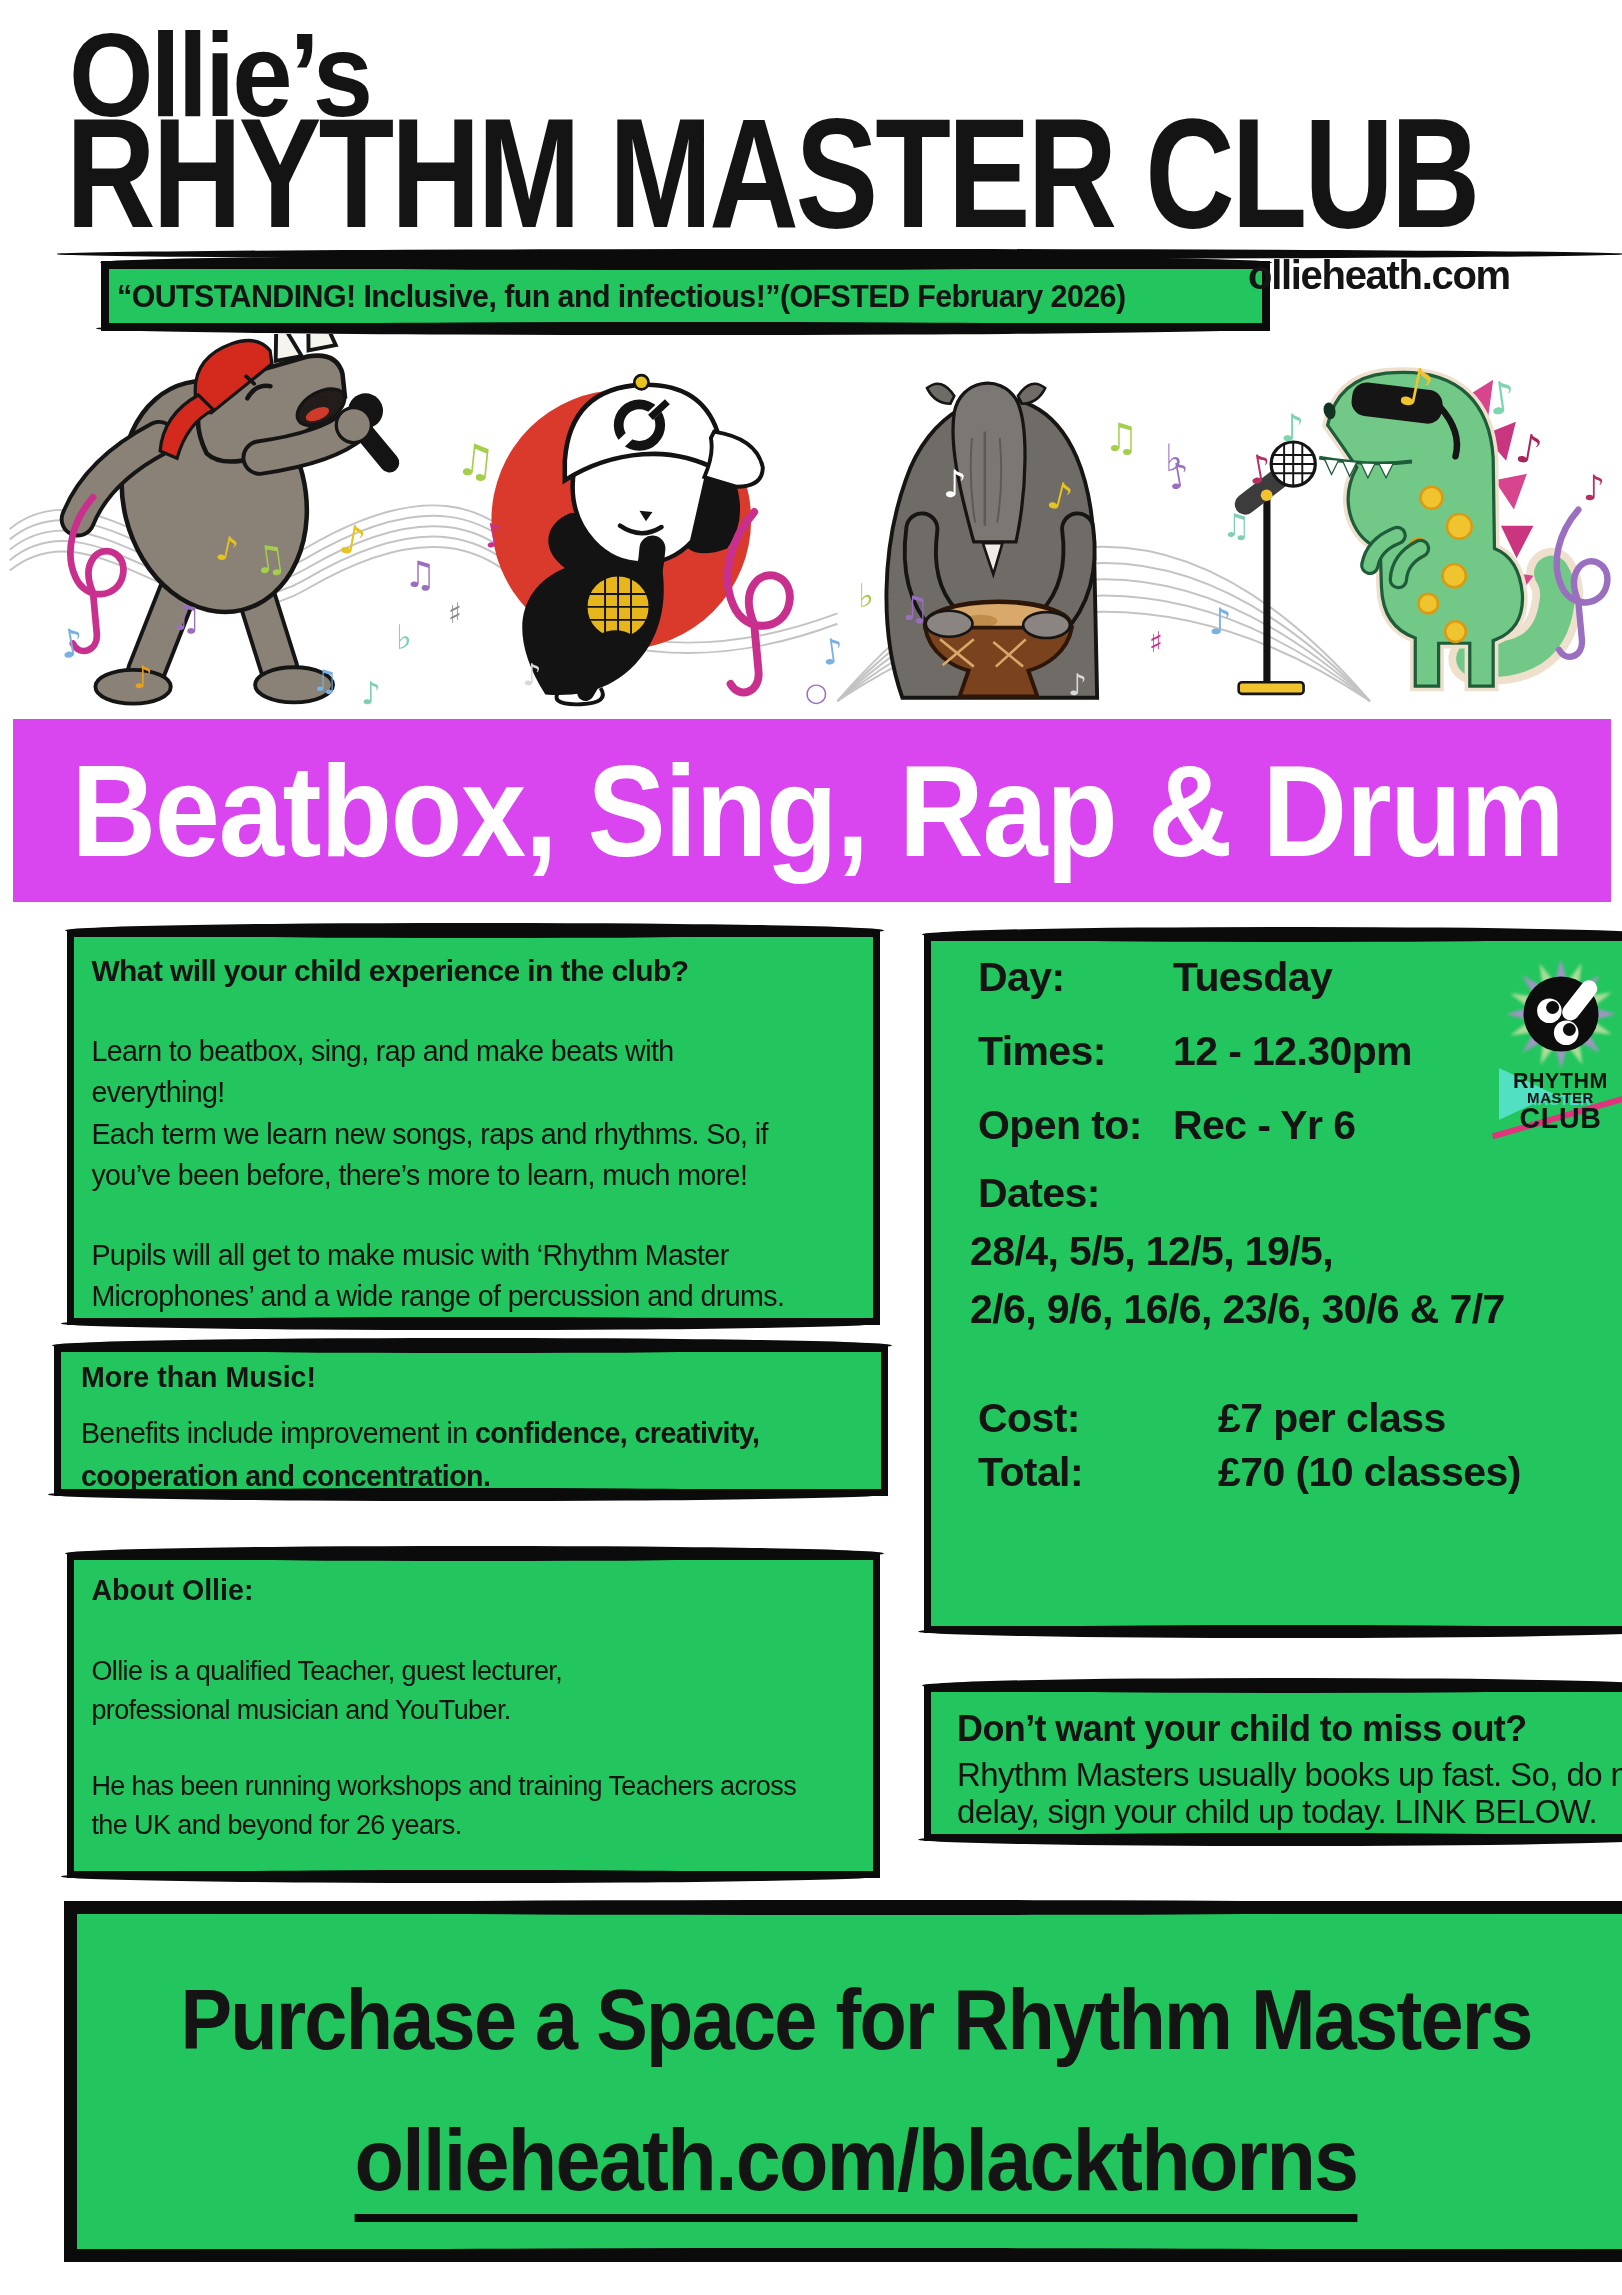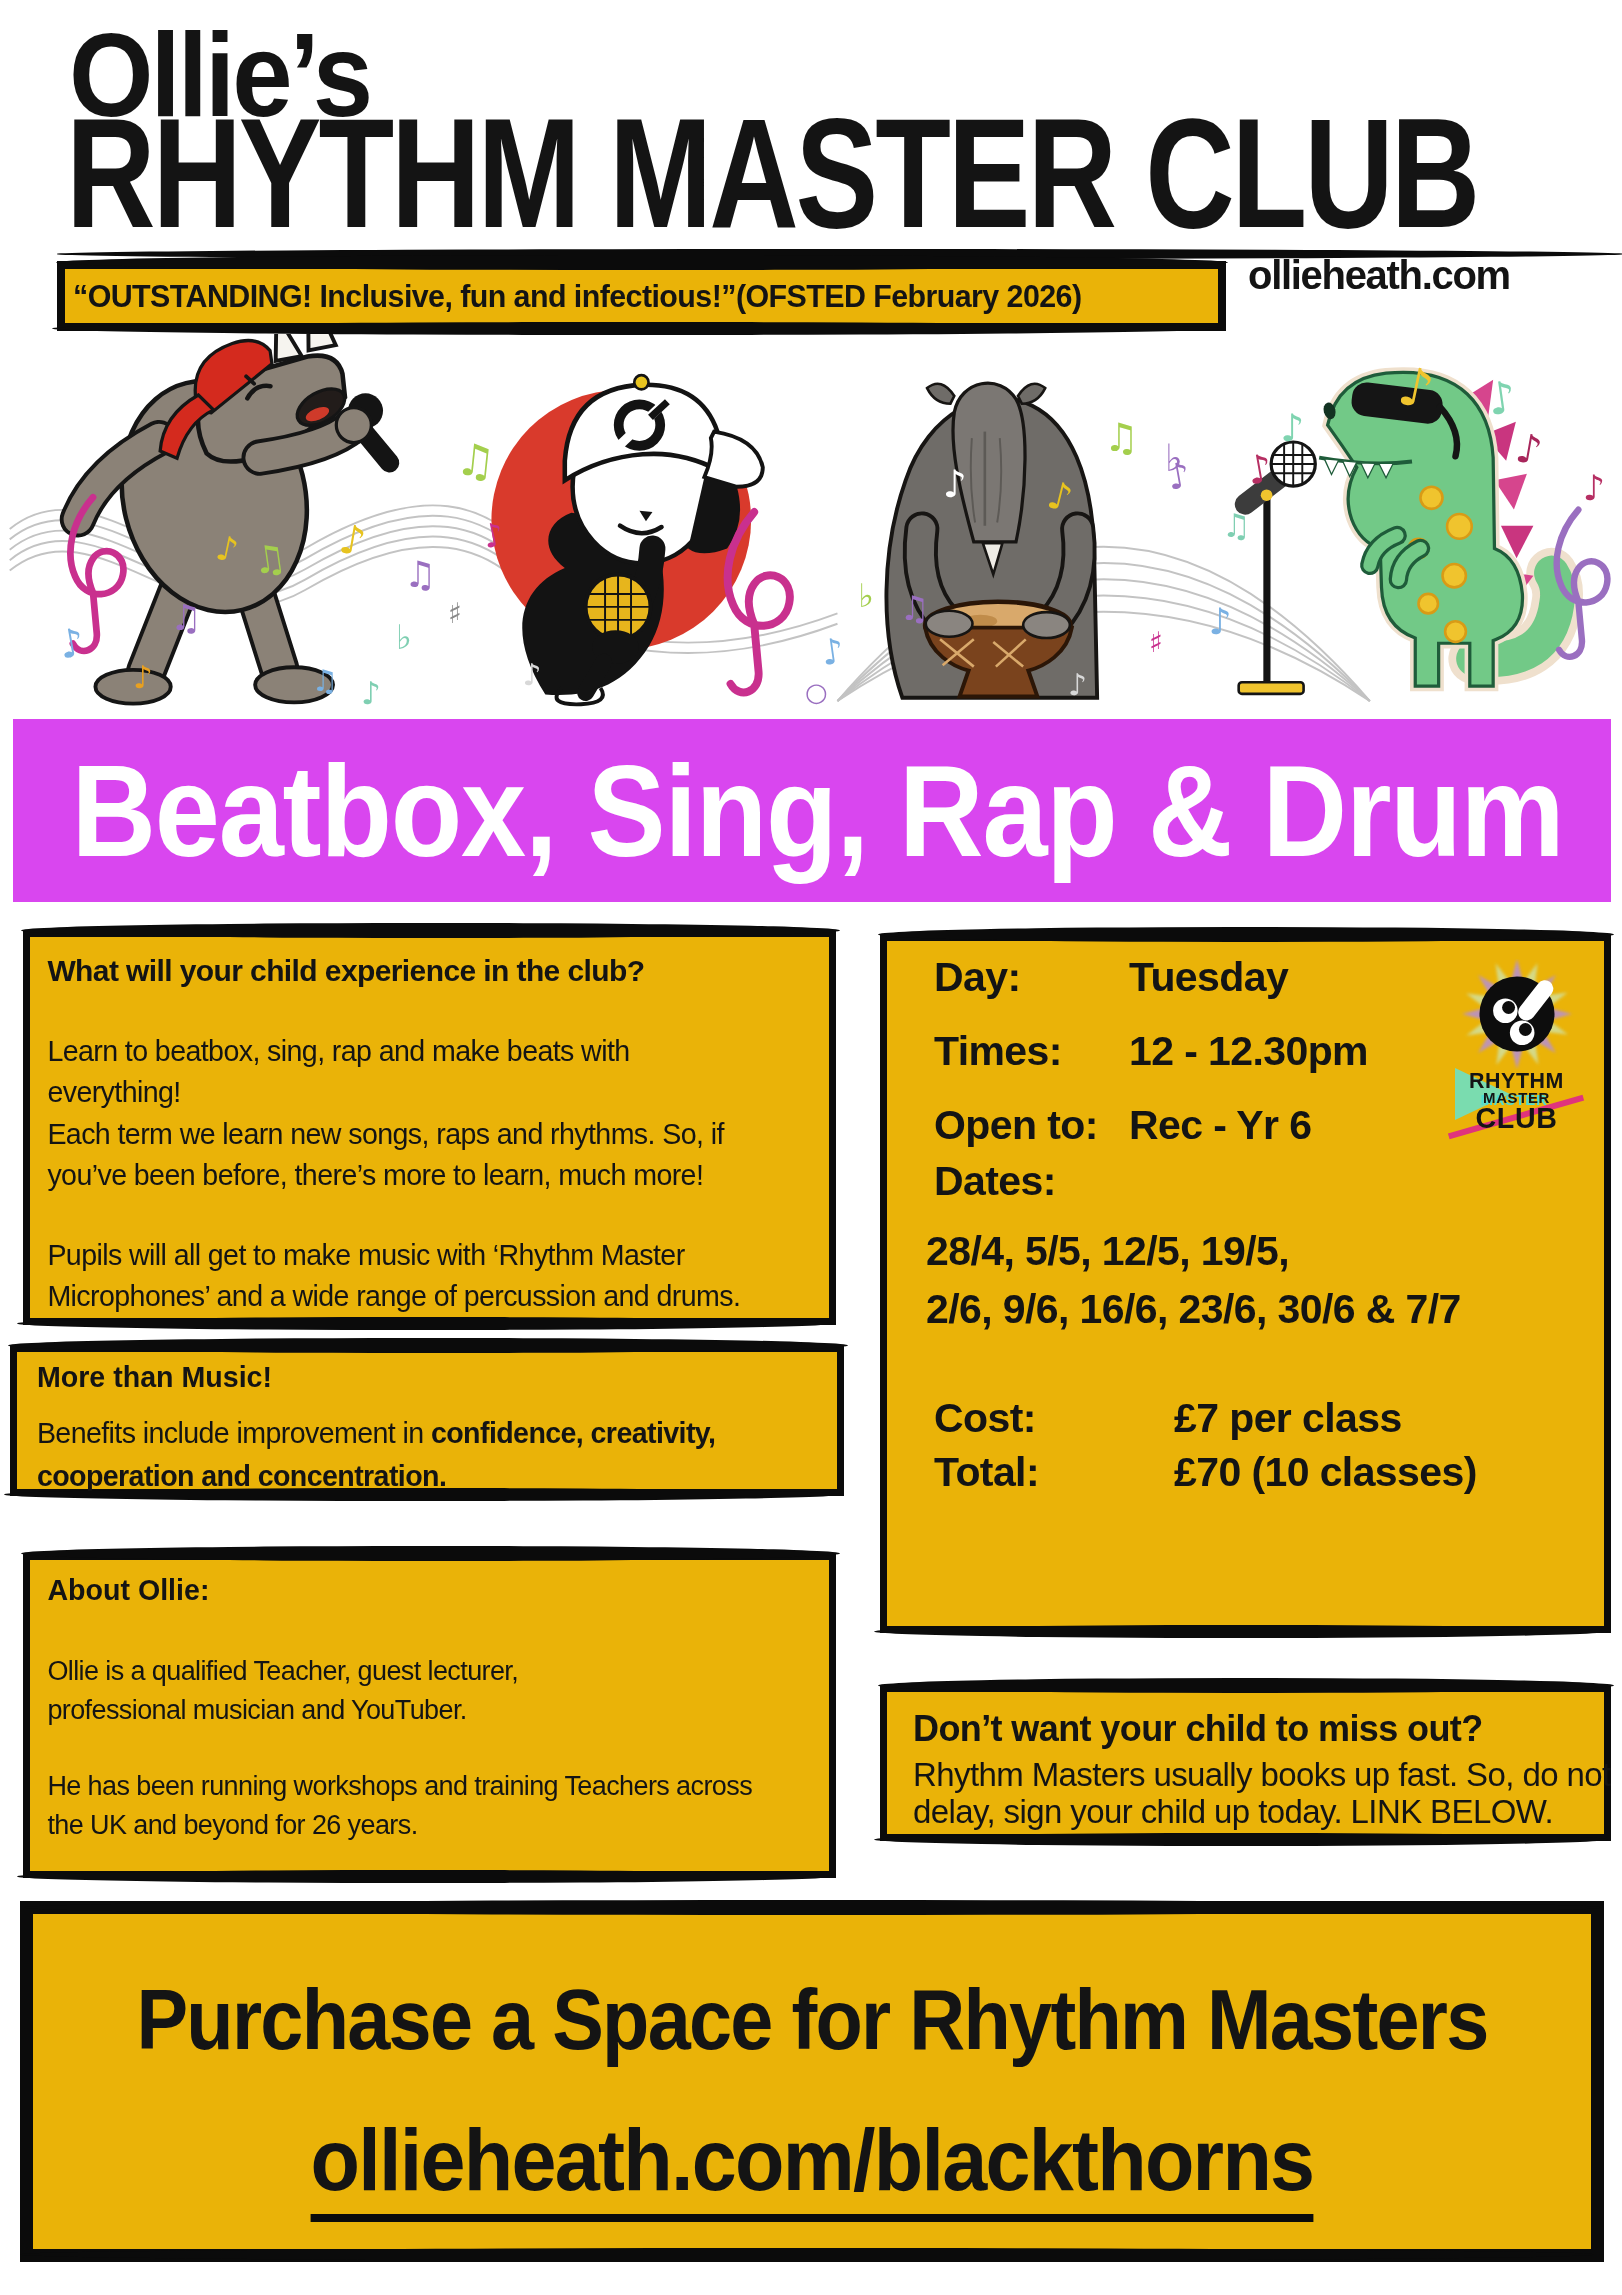--- a/index.html
+++ b/index.html
@@ -13,21 +13,21 @@
     letter-spacing:-3.2px;transform:scaleX(.92);transform-origin:left top;white-space:nowrap;
   }
   #main-title{
     position:absolute;left:66px;top:96px;font-size:155px;font-weight:bold;line-height:1;
     letter-spacing:-3.9px;transform:scaleX(.80);transform-origin:left top;white-space:nowrap;
   }
   #divider{
     position:absolute;left:57px;top:249px;width:1566px;height:9.7px;
     background:#0b0b0b;border-radius:50%;
   }
-  .hbox{position:absolute;box-sizing:border-box;border:7.1px solid #0b0b0b;background:#eab308;}
+  .hbox{position:absolute;box-sizing:border-box;border:7.1px solid #0b0b0b;background:#22c55e;margin-left:44px;}
   .hbox::before{content:"";position:absolute;left:-9px;right:-10.4px;top:-14.3px;height:15.6px;
     background:#0b0b0b;border-radius:50%;}
   .hbox::after{content:"";position:absolute;left:-13px;right:-3.9px;bottom:-11.7px;height:13px;
     background:#0b0b0b;border-radius:50%;}
   #quote-box{left:57px;top:261px;width:1169px;height:70px;border-width:8.4px;
     display:flex;align-items:center;padding-left:7.8px;}
   #quote-box .q{font-size:32px;font-weight:bold;letter-spacing:-0.6px;white-space:nowrap;
     transform:scaleX(.95);transform-origin:left center;}
   #website{position:absolute;left:1248px;top:253px;font-size:40px;font-weight:bold;letter-spacing:-1.3px;text-align:center;}
   
@@ -49,21 +49,21 @@
   #box-about{left:23.4px;top:1553px;width:813px;height:325px;padding:14.3px 15.6px 0 17px;}
   #box-about .title{font-size:28.6px;font-weight:bold;}
   #box-about .p1{margin-top:45px;font-size:27px;}
   #box-about .p2{margin-top:36px;font-size:27px;}
   
   #box-schedule{left:880px;top:934px;width:731px;height:699px;border-width:7.8px;}
   .srow{position:absolute;left:47px;font-size:41px;font-weight:bold;white-space:nowrap;letter-spacing:-0.6px;}
   .srow .lbl{display:inline-block;width:195px;}
   .srow .lblw{display:inline-block;width:240px;}
   #row-day{top:13px;} #row-times{top:87px;} #row-open{top:161px;}
-  #row-dates-label{top:217px;} #row-dates1{top:287px;left:39px;} #row-dates2{top:345px;left:39px;}
+  #row-dates-label{top:229px;} #row-dates1{top:287px;left:39px;} #row-dates2{top:345px;left:39px;}
   #row-cost{top:454px;} #row-total{top:508px;}
   #logo{position:absolute;right:19.5px;top:18px;width:136px;text-align:center;line-height:.95;}
   #logo .mark{position:relative;z-index:1;}
   #logo .l1{font-size:21.4px;font-weight:bold;letter-spacing:0.6px;position:relative;z-index:2;}
   #logo .l2{font-size:15px;font-weight:bold;letter-spacing:0.6px;position:relative;z-index:2;
     text-shadow:-2.6px 1.9px 0 #4ddbd3;}
   #logo .l3{font-size:28.6px;font-weight:bold;letter-spacing:0.6px;position:relative;z-index:2;text-align:center;}
   #logo .strike{position:absolute;left:-2.6px;top:155px;width:140px;height:5.8px;background:#e0347c;
     transform:rotate(-16deg);z-index:0;}
   #logo .tri{position:absolute;left:6.5px;top:109px;width:0;height:0;z-index:0;opacity:.8;

